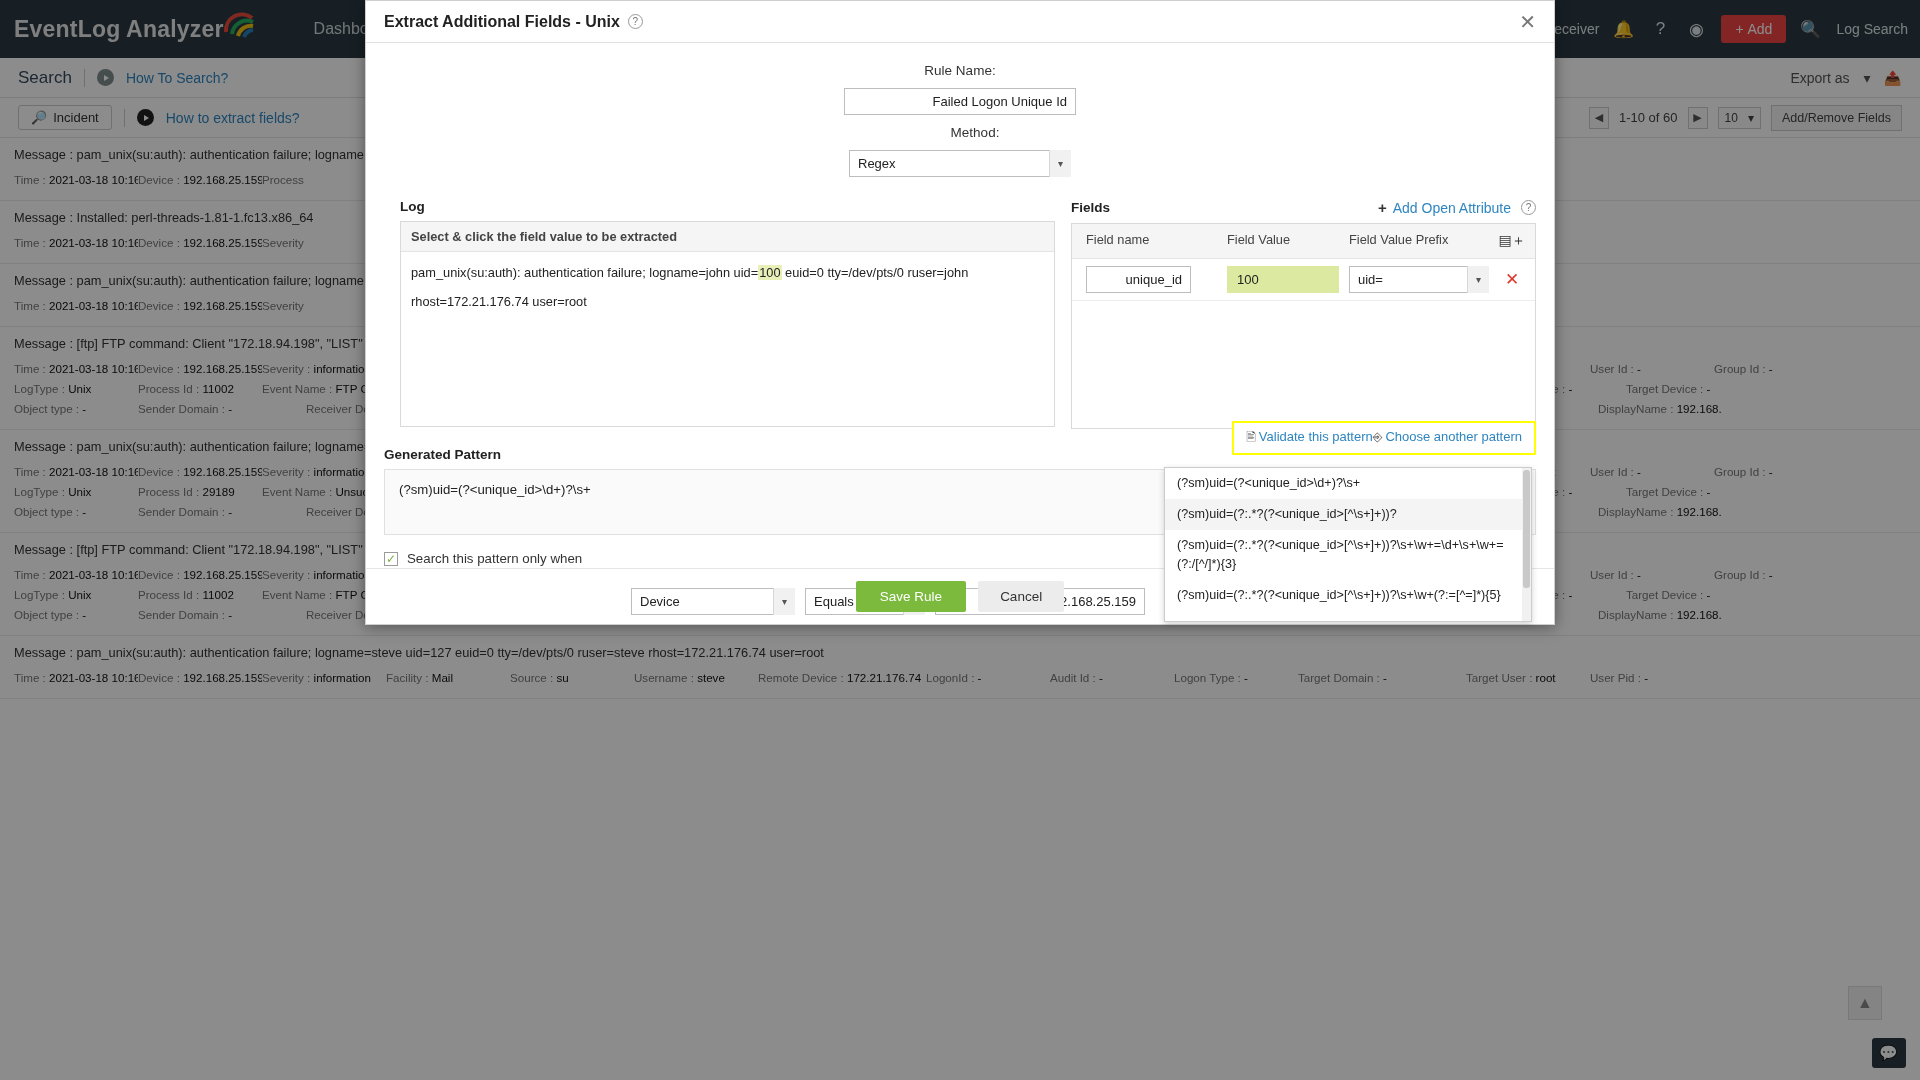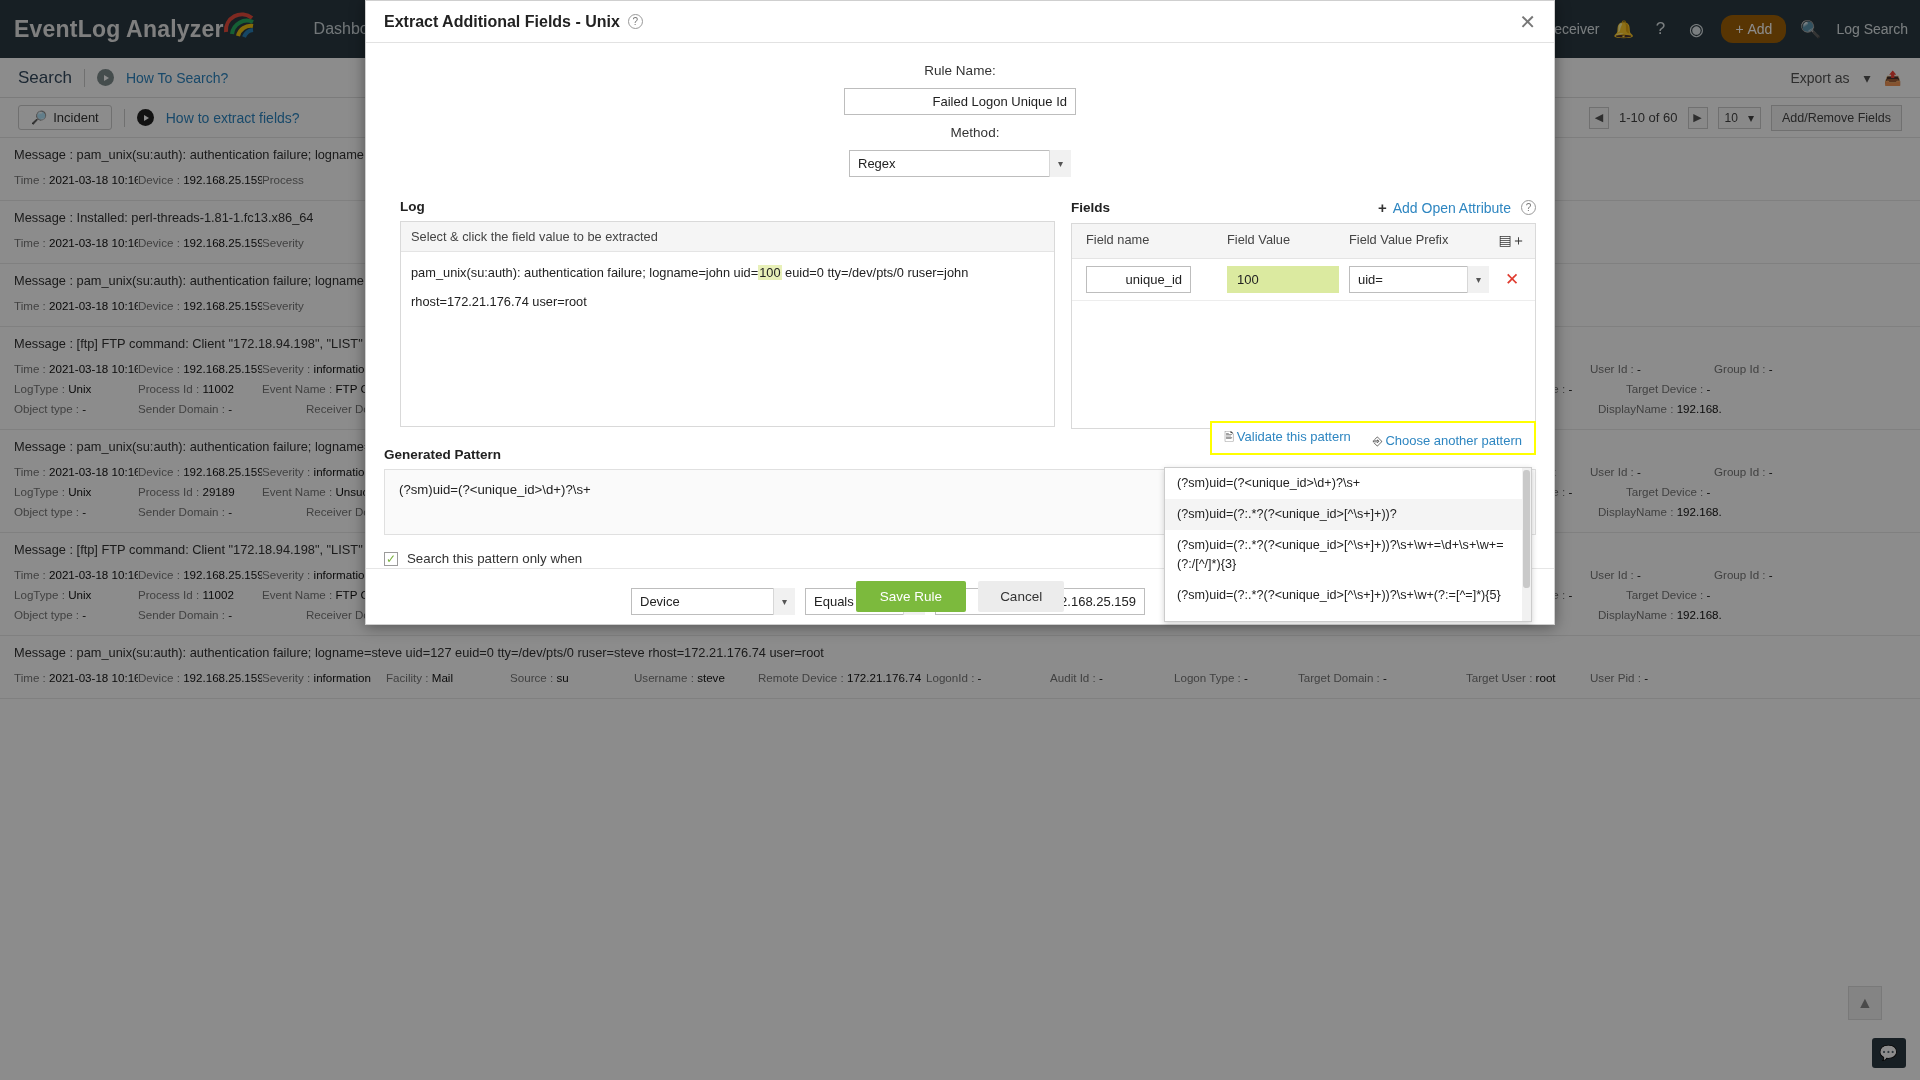--- a/index.html
+++ b/index.html
@@ -19,21 +19,21 @@
     display: flex; align-items: center; padding: 0 14px;
     position: relative;
   }
   .brand { display: flex; align-items: center; gap: 4px; margin-right: 40px; }
   .brand-text { font-size: 23px; font-weight: bold; color: #e8e8e8; letter-spacing: .2px;}
   .brand-arc { width: 34px; height: 34px; position: relative; margin-left: -6px; margin-top:-12px;}
   .nav-link { color: #cfd8dc; font-size: 16px; padding: 0 18px; cursor: pointer; }
   .topbar-right { position: absolute; right: 12px; top: 0; height: 58px; display: flex; align-items: center; gap: 14px; font-size: 14px; color: #dfe6e9;}
   .tb-ic { width: 22px; height: 22px; display:inline-flex; align-items:center; justify-content:center; font-size: 17px; color:#dfe6e9; cursor:pointer;}
   .lease { color: #f5a623; font-size: 14px; }
-  .add-btn { background: #a16207; color: #fff; border-radius: 12px; padding: 6px 14px; font-size: 14px; cursor: pointer; }
+  .add-btn { background: #ef4444; color: #fff; border-radius: 3px; padding: 6px 14px; font-size: 14px; cursor: pointer; }
   .logsearch { color: #dfe6e9; font-size: 14px; }
 
   .searchbar {
     height: 40px; border-bottom: 1px solid #e0e0e0;
     display: flex; align-items: center; padding: 0 18px; gap: 12px;
   }
   .searchbar .title { font-size: 17px; color: #34495e; }
   .vsep { width: 1px; height: 18px; background: #ccc; }
   .play-ic {
     width: 17px; height: 17px; border-radius: 50%; background: #7f8c8d;
@@ -95,42 +95,42 @@
     display:flex; align-items:center; justify-content:center;
     font-size:10px; color:#555; pointer-events:none;
   }
 
   .cols { display:flex; gap: 16px; }
   .col-left { width: 660px; margin-left: 16px; }
   .col-right { flex:1; }
   .sec-title { font-size:13.5px; font-weight:bold; color:#222; margin-bottom:7px;}
 
   .logbox { border:1px solid #d9d9d9; height: 206px; background:#fff;}
-  .logbox-head { background:#f5f5f5; border-bottom:1px solid #e4e4e4; padding: 7px 10px; font-size:12.8px; color:#444;}
+  .logbox-head { background:#f5f5f5; border-bottom:1px solid #e4e4e4; padding: 7px 10px; font-size:12.8px; color:#444;font-weight:bold;}
   .logbox-body { padding: 9px 10px; font-size:12.8px; color:#222; line-height: 23px; word-break: break-all;}
   .hl { background:#e8f0b8; padding: 0 1px; }
 
   .fieldsbox { border:1px solid #d9d9d9; height: 206px; background:#fff; }
   .fields-head { display:flex; background:#f5f5f5; border-bottom:1px solid #e4e4e4; font-size:12.8px; color:#444; padding: 8px 0;}
   .fh1 { width: 155px; padding-left:14px;} .fh2 { width: 122px;} .fh3 { flex:1;} .fh4 { width:46px; text-align:center;}
   .fields-row { display:flex; align-items:center; padding: 7px 0; border-bottom:1px solid #ededed;}
   .fr1 { width:155px; padding-left:14px;} .fr2 { width:122px;} .fr3 { flex:1;} .fr4 { width:46px; text-align:center;}
   .fv-green { background:#dbeaa0; height:27px; display:flex; align-items:center; padding:0 10px; font-size:13px; color:#222; width:112px;}
   .xbtn { color:#e03b2f; font-size:17px; cursor:pointer; }
   .addopen { display:flex; align-items:center; gap:6px; margin-left:auto; font-size:13px;}
   .plus { color:#333; font-weight:bold; font-size:15px;}
   .cols-ic { font-size:14px; color:#333; }
 
   .gp-wrap { margin-top: 18px; position:relative;}
   .gp-box { border:1px solid #e0e0e0; background:#fafafa; height: 66px; padding: 12px 14px; font-size:13.2px; color:#222;}
 
   .links-hl {
     position:absolute; right: 0; top: -26px;
     border: 2px solid #ffff00; background:#fff;
-    padding: 4px 12px; display:flex; align-items:flex-end; gap: 22px; margin-left: 48px;
+    padding: 4px 12px; display:flex; align-items:flex-start;  margin-left: 48px;
   }
   .links-hl .link { font-size:13px; }
   .mini-ic { font-size:12px; color:#444; margin-right:3px;}
 
   .suggest {
     position:absolute; right: 4px; top: 20px; width: 368px; height: 155px;
     background:#fff; border:1px solid #cccccc; overflow:hidden; z-index: 5;
     box-shadow: 0 2px 6px rgba(0,0,0,.18);
   }
   .sug-item { padding: 6px 12px; font-size:12.6px; color:#222; line-height:19px; word-break:break-all; cursor:pointer;}

